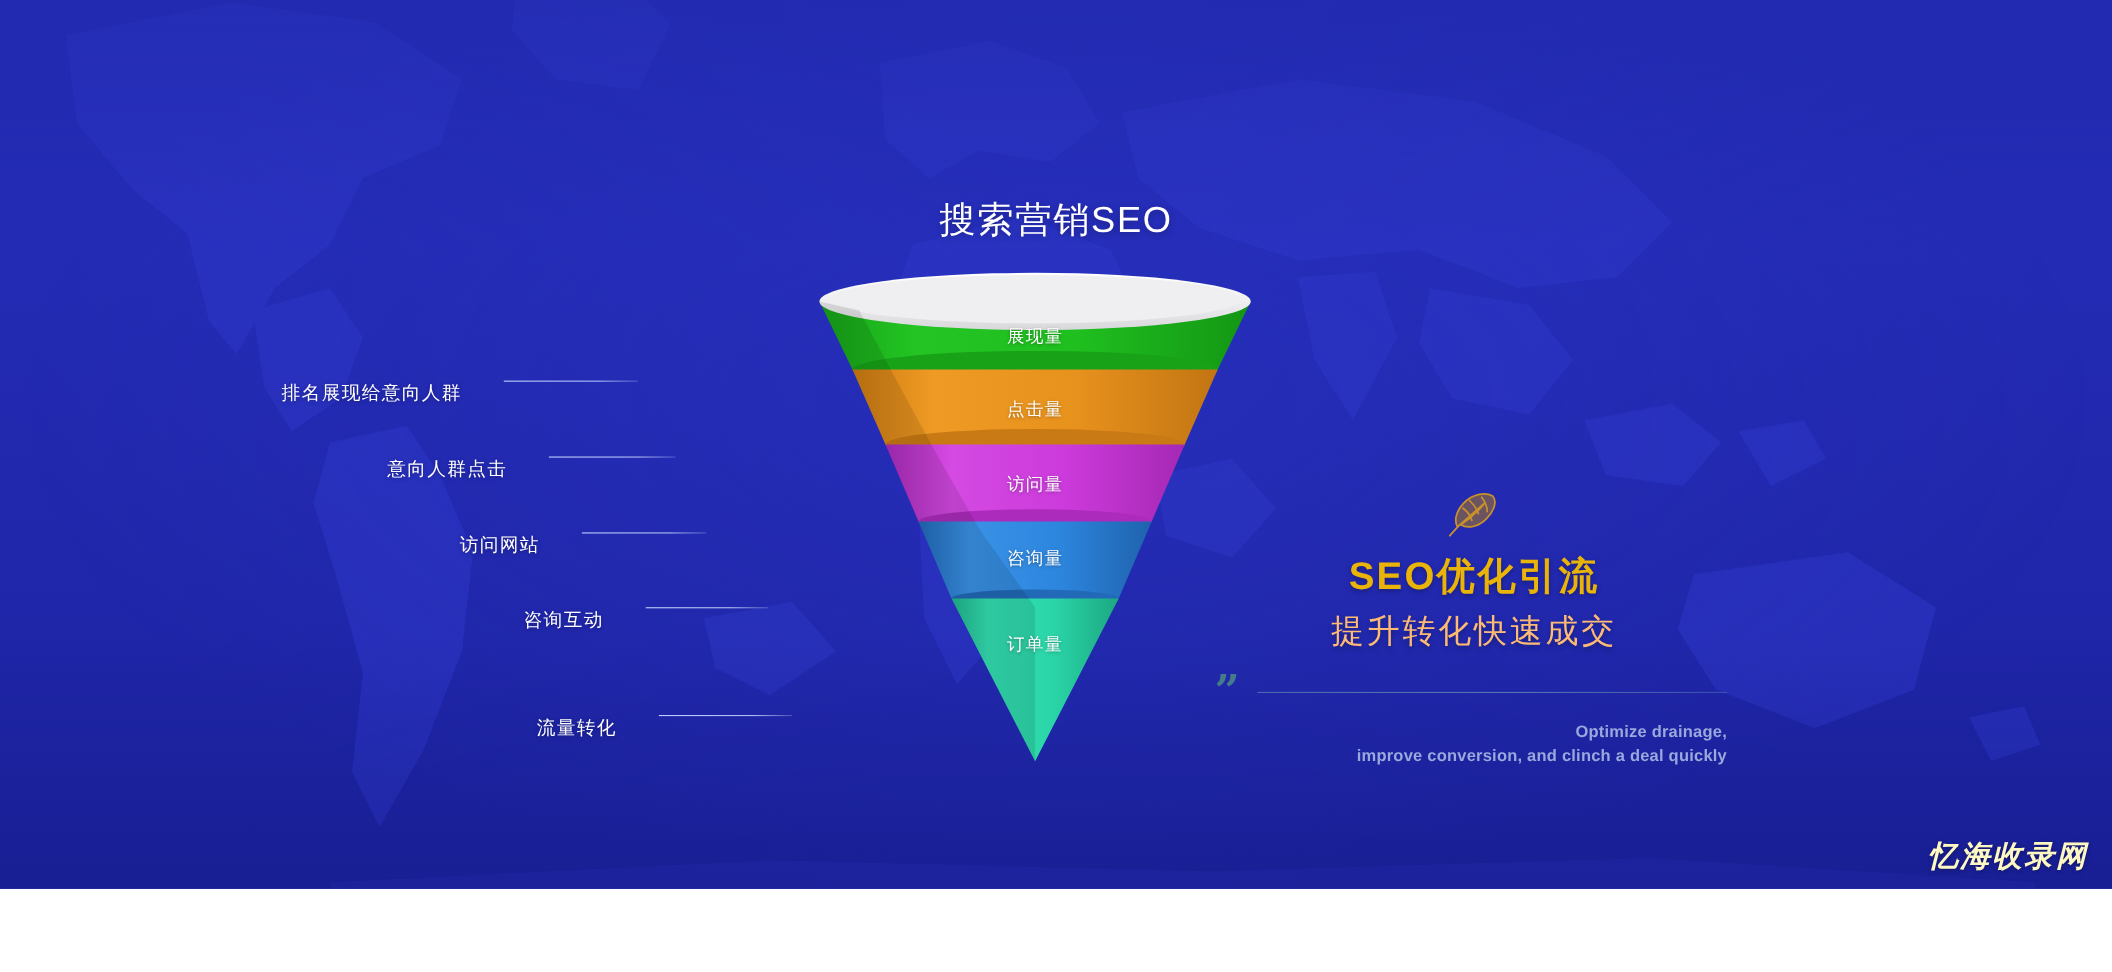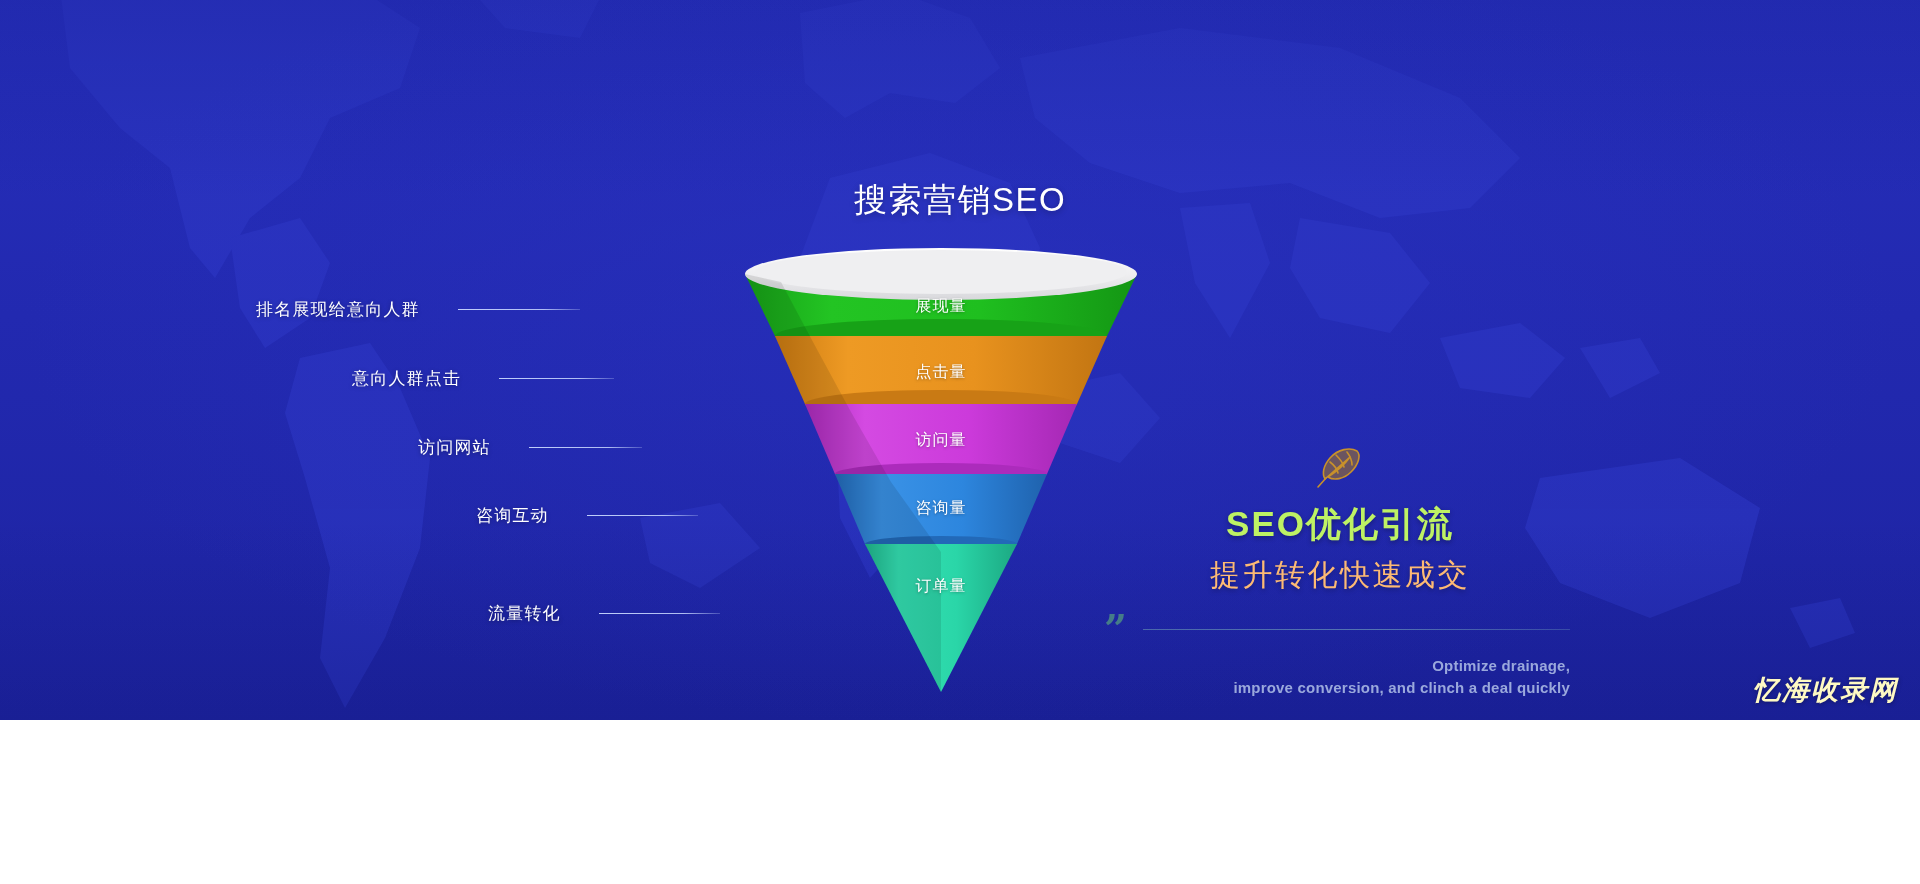--- a/index.html
+++ b/index.html
@@ -4,21 +4,21 @@
 <title>SEO Funnel Banner</title>
 <style>
   * { margin:0; padding:0; box-sizing:border-box; }
   html, body {
     width:1920px; height:884px;
     overflow:hidden;
     font-family:"Liberation Sans","DejaVu Sans",sans-serif;
   }
   #stage {
     position:relative;
-    width:1920px; height:720px;
+    width:1920px; height:808px;
     background:#2229B0;
     overflow:hidden;
   }
   
   #bg-map {
     position:absolute; inset:0;
     width:100%; height:100%;
     opacity:1;
   }
   #bg-vignette {
@@ -58,23 +58,24 @@
     letter-spacing:1px;
     text-shadow:0 1px 3px rgba(0,0,0,0.35);
     pointer-events:none;
   }
 
   
   .lead-row {
     position:absolute;
     height:22px;
     display:flex;
-    align-items:center;
+    align-items:flex-start;
     justify-content:flex-end;
     gap:16px;
+    margin-top:48px;
   }
   .lead-text {
     color:#ffffff;
     font-size:17px;
     font-weight:400;
     letter-spacing:1.2px;
     white-space:nowrap;
     text-shadow:0 1px 4px rgba(0,0,0,0.35);
   }
   .lead-line {
@@ -89,21 +90,21 @@
     left:1110px; top:446px;
     width:460px;
     text-align:center;
   }
   #feather-icon {
     display:block;
     margin:0 auto 14px auto;
     width:48px; height:44px;
   }
   #promo-headline {
-    color:#bef264;
+    color:#eab308;
     font-size:35px;
     font-weight:bold;
     letter-spacing:2px;
     line-height:1.15;
     text-shadow:0 2px 5px rgba(0,0,0,0.30);
   }
   #promo-subhead {
     margin-top:13px;
     color:#fdba74;
     font-size:30px;

